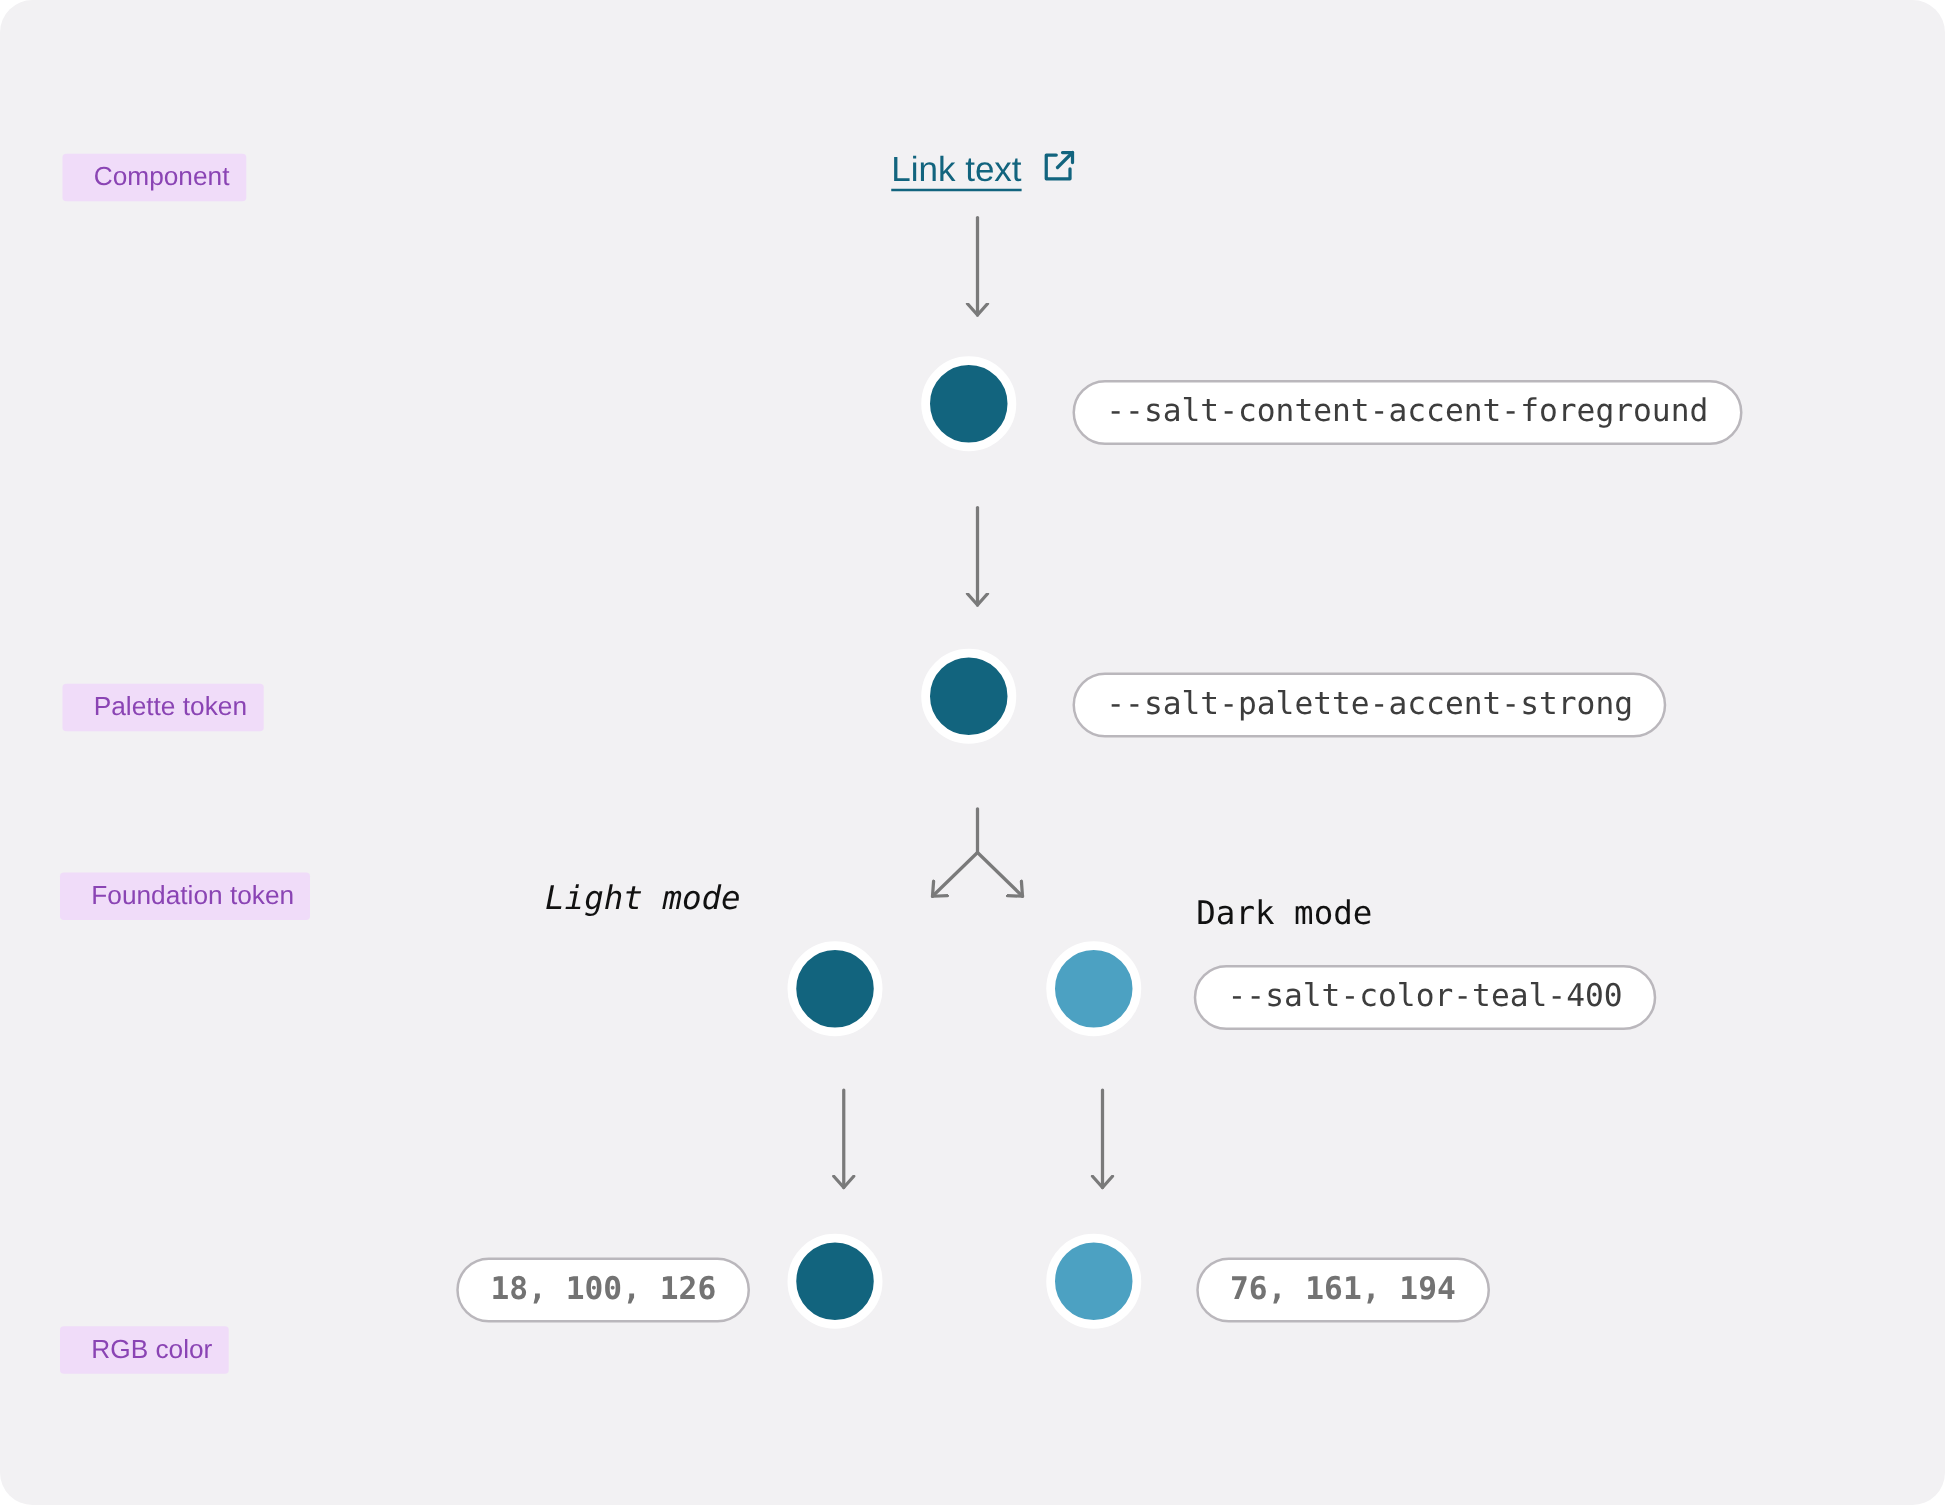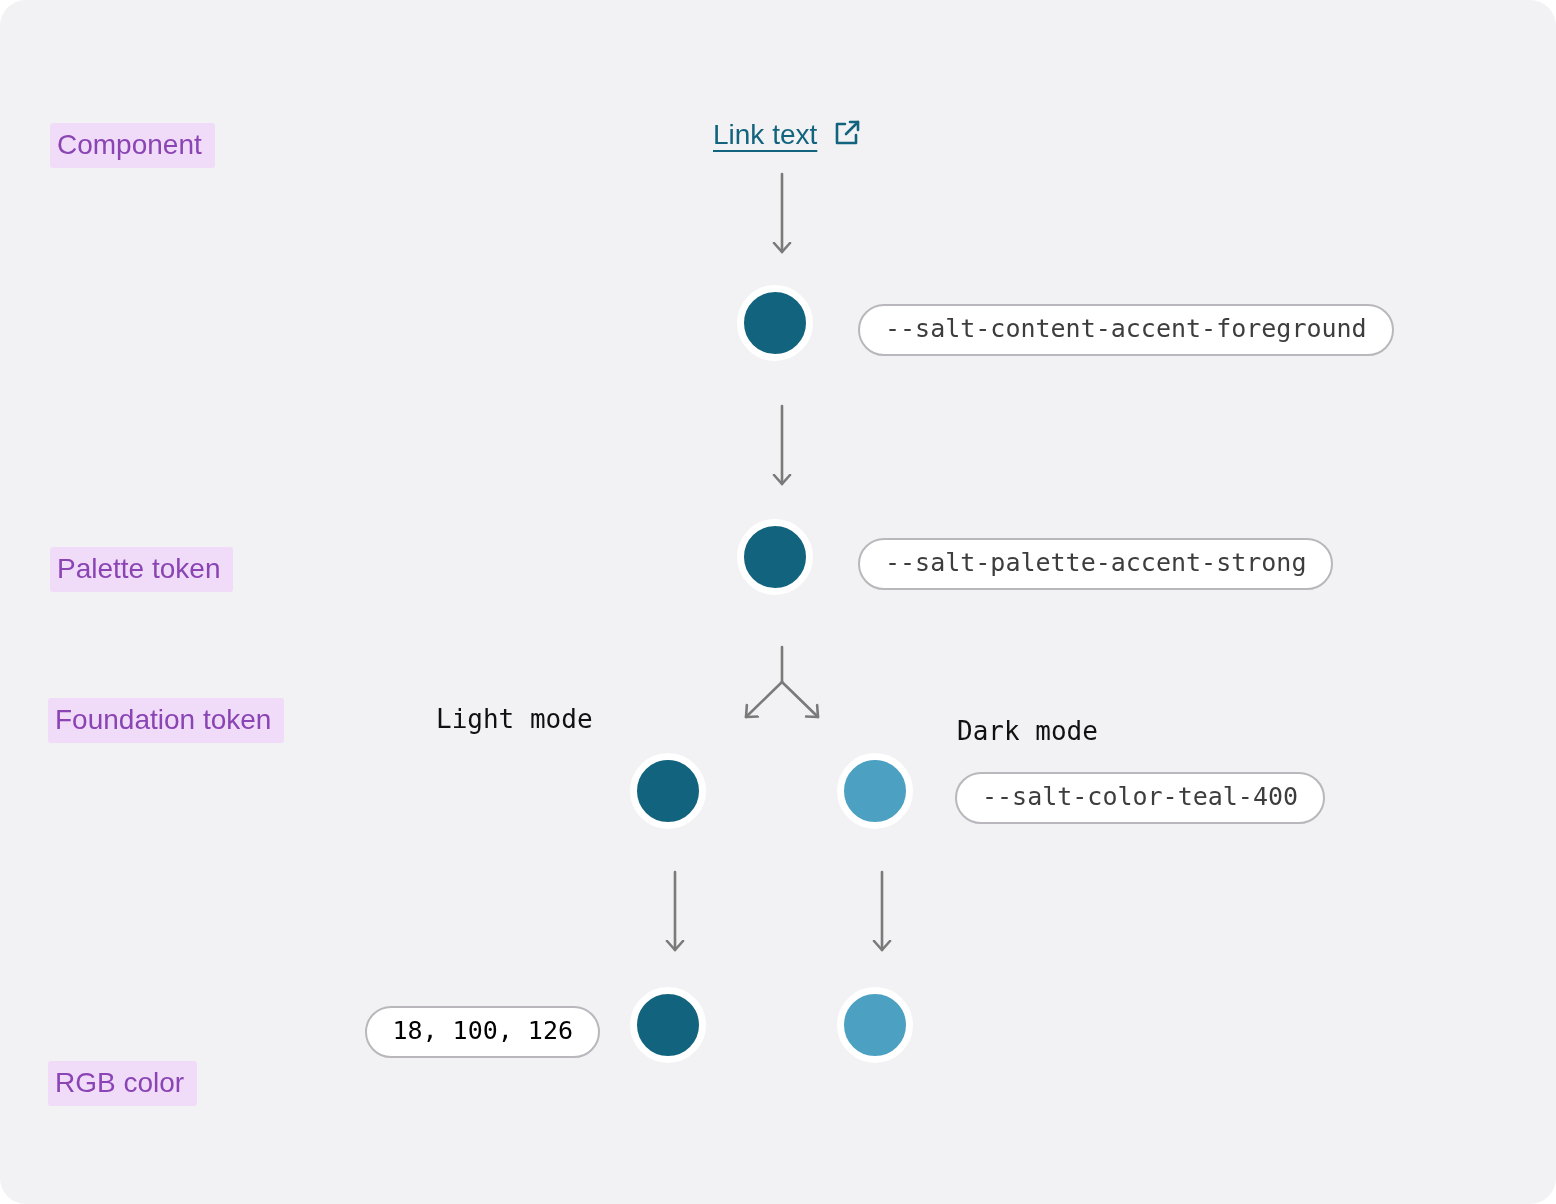--- a/index.html
+++ b/index.html
@@ -19,23 +19,23 @@
   .arrows-layer {
     position: absolute; inset: 0;
     width: 100%; height: 100%;
     pointer-events: none;
   }
   
   .cat-label {
     position: absolute;
     background: #F0DCF9;
     color: #8A44B4;
-    font-size: 28px;
+    font-size: 21px;
     line-height: 1;
-    padding: 8px 13px 9px 7px;
+    padding: 8px 13px 9px 25px;
     border-radius: 3px;
     white-space: nowrap;
   }
   
   .link-row {
     position: absolute;
     display: flex; align-items: center; gap: 15px;
     color: #12647E;
   }
   .link-row a {
@@ -62,21 +62,21 @@
     display: inline-flex; align-items: center;
     padding: 0 25px 3px 25px;
     background: #ffffff;
     border: 2px solid #BAB7BC;
     border-radius: 27px;
     font-family: "DejaVu Sans Mono", monospace;
     font-size: 25px;
     color: #3D3D3D;
     white-space: nowrap;
   }
-  .pill.rgb { color: #000000; }
+  .pill.rgb { color: #737373; font-weight: bold; }
   
   .mode-label {
     position: absolute;
     font-family: "DejaVu Sans Mono", monospace;
     font-size: 26px;
     color: #111111;
     white-space: nowrap;
   }
 </style>
 </head>
@@ -116,24 +116,25 @@
       </svg>
     </span>
   </div>
 
   <div class="circle" style="left: 737px; top: 285px; background-color: rgb(18, 100, 126);"></div>
   <div class="pill" style="left:858px; top:304px;">--salt-content-accent-foreground</div>
 
   <div class="circle" style="left: 737px; top: 519px; background-color: rgb(18, 100, 126);"></div>
   <div class="pill" style="left:858px; top:538px;">--salt-palette-accent-strong</div>
 
-  <div class="mode-label" style="left:436px; top:704px;">Light mode</div>
+  <div class="mode-label" style="left:436px; top:704px;font-style:italic;">Light mode</div>
   <div class="mode-label" style="left:957px; top:704px;margin-top:12px;">Dark mode</div>
 
   <div class="circle" style="left: 630px; top: 753px; background-color: rgb(18, 100, 126);"></div>
   <div class="circle" style="left: 837px; top: 753px; background-color: rgb(76, 161, 194);"></div>
   <div class="pill" style="left:955px; top:772px;">--salt-color-teal-400</div>
 
   <div class="pill rgb" style="right:956px; top:1006px;">18, 100, 126</div>
   <div class="circle" style="left: 630px; top: 987px; background-color: rgb(18, 100, 126);"></div>
   <div class="circle" style="left: 837px; top: 987px; background-color: rgb(76, 161, 194);"></div>
+  <div class="pill rgb" style="left:957px; top:1006px;">76, 161, 194</div>
 
 </div>
 
 </body></html>

